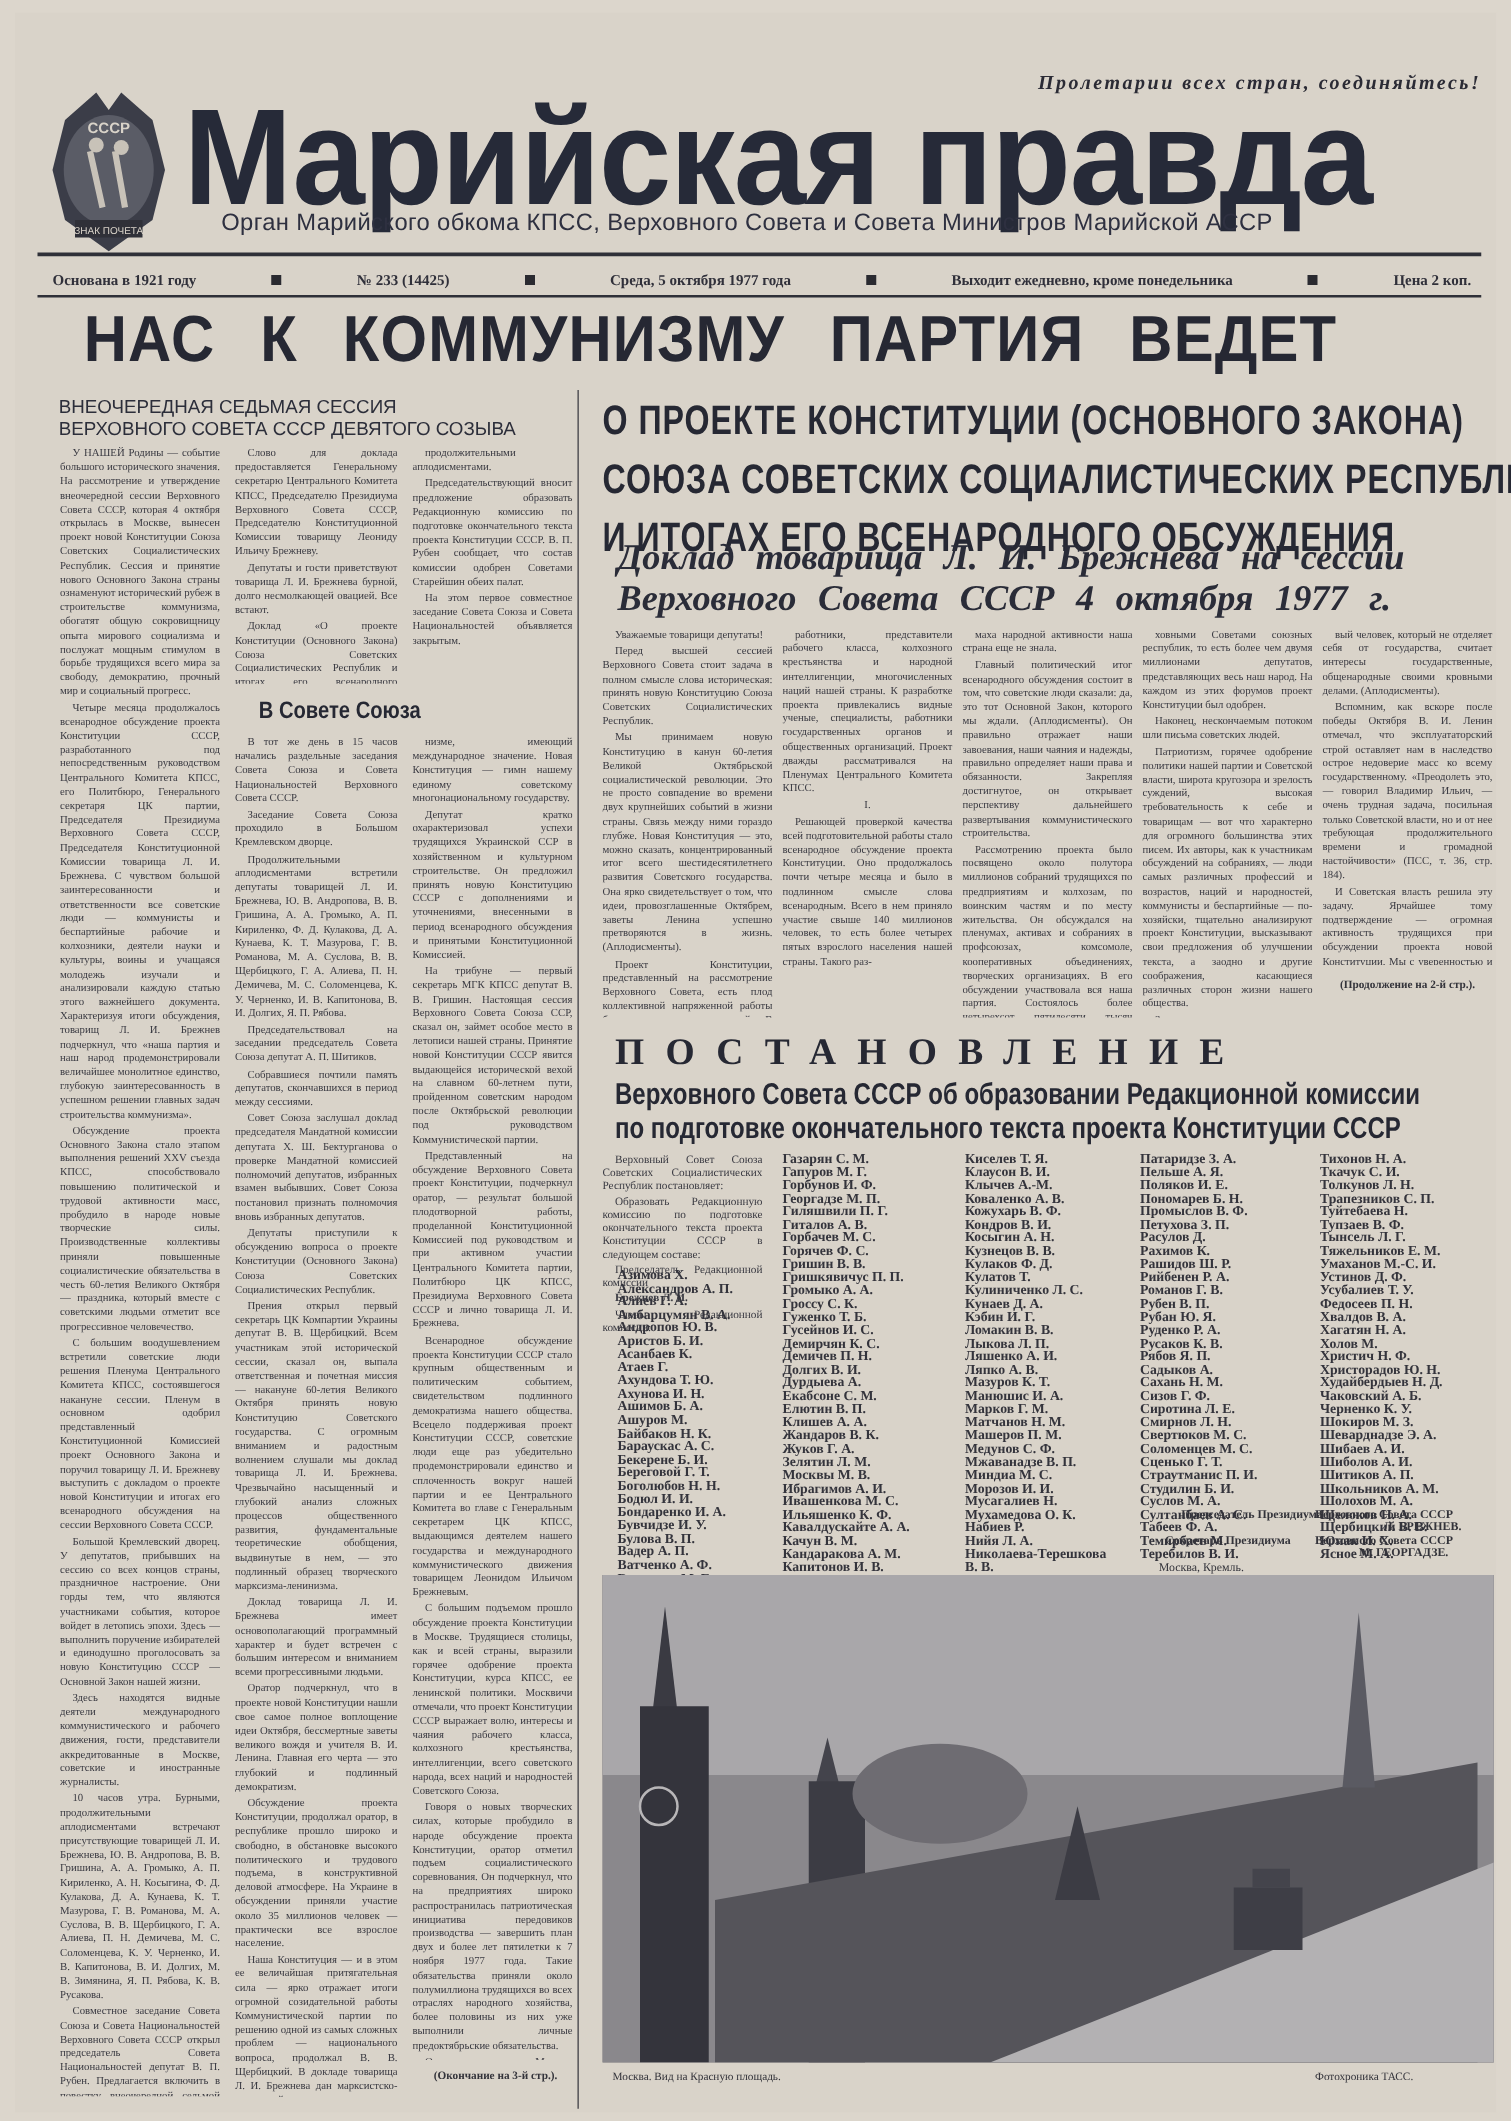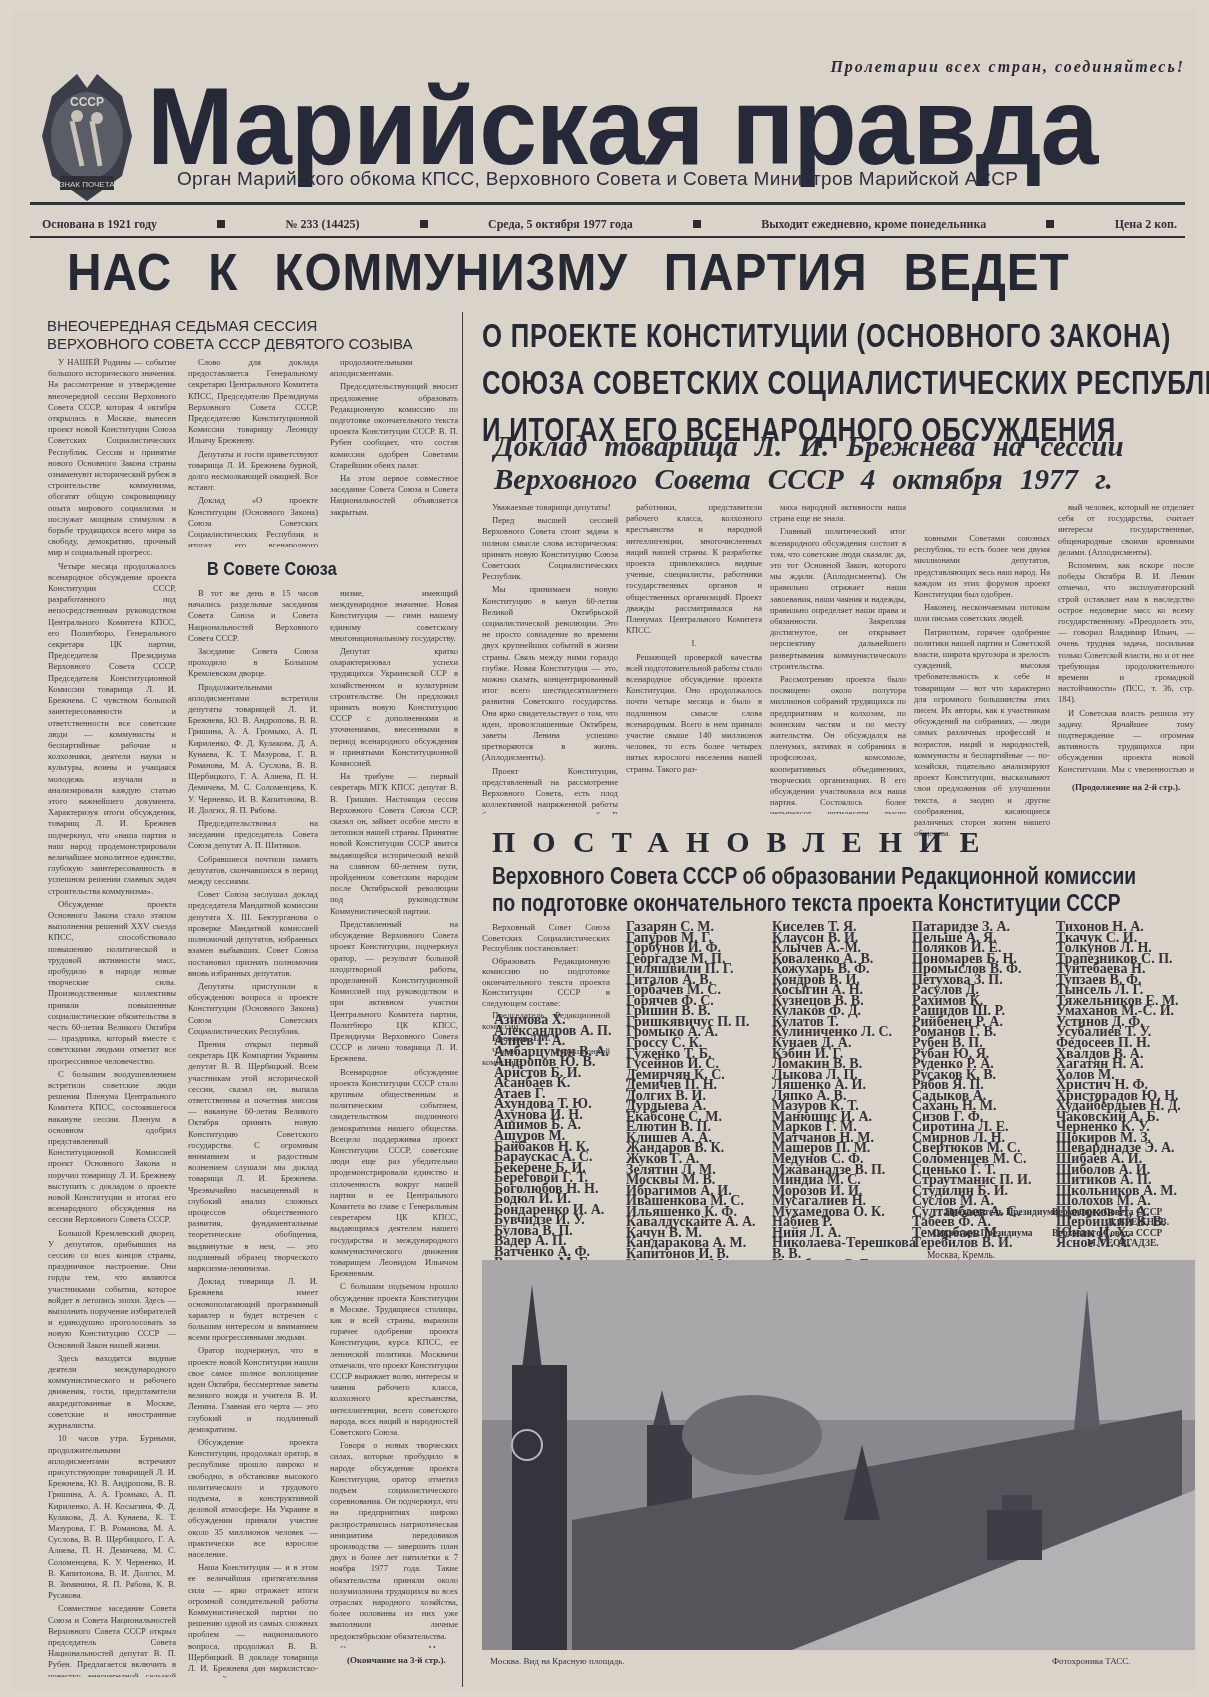--- a/index.html
+++ b/index.html
@@ -15,21 +15,21 @@
   .banner{position:absolute;left:55px;top:236px;width:1090px;font-family:"Liberation Sans",sans-serif;font-weight:bold;font-size:52px;line-height:1;letter-spacing:1px;color:#262833;display:flex;justify-content:space-between;transform:scaleX(0.92);transform-origin:left top;}
   .session-head{position:absolute;left:35px;top:307px;width:410px;font-family:"Liberation Sans",sans-serif;font-size:15px;line-height:18px;color:#2c2e3a;}
   .vdiv{position:absolute;width:1px;background:#3a3a40;}
   .col{position:absolute;font-size:8.6px;line-height:11.2px;color:#3a3a42;text-align:justify;overflow:hidden;}
   .col p{margin:0 0 2px 0;text-indent:10px;}
   .proj-head{position:absolute;left:470px;top:302px;width:730px;font-family:"Liberation Sans",sans-serif;font-weight:bold;font-size:33px;line-height:47px;color:#262833;transform:scaleX(0.78);transform-origin:left top;white-space:nowrap;letter-spacing:1px;}
   .report-sub{position:absolute;left:482px;top:420px;width:720px;font-style:italic;font-weight:bold;font-size:29px;line-height:33px;color:#2a2c38;word-spacing:10px;}
   .sovet-soyuza{position:absolute;left:195px;top:548px;font-family:"Liberation Sans",sans-serif;font-weight:bold;font-size:19px;color:#262833;transform:scaleX(0.85);transform-origin:left;}
   .post-title{position:absolute;left:480px;top:815px;font-weight:bold;font-size:30px;letter-spacing:17px;color:#262833;}
   .post-sub{position:absolute;left:480px;top:852px;width:720px;font-family:"Liberation Sans",sans-serif;font-weight:bold;font-size:24px;line-height:27px;color:#262833;transform:scaleX(0.8);transform-origin:left top;white-space:nowrap;}
-  .names{position:absolute;font-size:14px;line-height:10.55px;font-weight:bold;color:#34343c;white-space:nowrap;}
+  .names{position:absolute;font-size:11px;line-height:10.55px;font-weight:bold;color:#34343c;white-space:nowrap;}
   .names div{height:10.55px;}
   .photo{position:absolute;left:470px;top:1250px;width:713px;height:390px;overflow:hidden;background:#7d7b7e;}
   .caption{position:absolute;font-size:9px;font-weight:bold;color:#33333a;}
   .sig{position:absolute;font-size:9.5px;font-weight:bold;color:#33333a;white-space:nowrap;}
 </style>
 </head>
 <body>
 
 <div class="page">
 
@@ -142,21 +142,21 @@
   <div class="col" style="left:614px;top:492px;width:136px;height:312px;">
     <p>работники, представители рабочего класса, колхозного крестьянства и народной интеллигенции, многочисленных наций нашей страны. К разработке проекта привлекались видные ученые, специалисты, работники государственных органов и общественных организаций. Проект дважды рассматривался на Пленумах Центрального Комитета КПСС.</p>
     <p style="text-align:center;text-indent:0">I.</p>
     <p>Решающей проверкой качества всей подготовительной работы стало всенародное обсуждение проекта Конституции. Оно продолжалось почти четыре месяца и было в подлинном смысле слова всенародным. Всего в нем приняло участие свыше 140 миллионов человек, то есть более четырех пятых взрослого населения нашей страны. Такого раз-</p>
   </div>
   <div class="col" style="left:758px;top:492px;width:136px;height:312px;">
     <p>маха народной активности наша страна еще не знала.</p>
     <p>Главный политический итог всенародного обсуждения состоит в том, что советские люди сказали: да, это тот Основной Закон, которого мы ждали. (Аплодисменты). Он правильно отражает наши завоевания, наши чаяния и надежды, правильно определяет наши права и обязанности. Закрепляя достигнутое, он открывает перспективу дальнейшего развертывания коммунистического строительства.</p>
     <p>Рассмотрению проекта было посвящено около полутора миллионов собраний трудящихся по предприятиям и колхозам, по воинским частям и по месту жительства. Он обсуждался на пленумах, активах и собраниях в профсоюзах, комсомоле, кооперативных объединениях, творческих организациях. В его обсуждении участвовала вся наша партия. Состоялось более четырехсот пятидесяти тысяч открытых партийных собраний, на которых выступило свыше трех миллионов человек. Проект был рассмотрен всеми Советами, начиная с сельских и кончая Вер-</p>
   </div>
-  <div class="col" style="left:902px;top:492px;width:136px;height:312px;margin-top:31px;">
+  <div class="col" style="left:902px;top:492px;width:136px;height:312px;">
     <p>ховными Советами союзных республик, то есть более чем двумя миллионами депутатов, представляющих весь наш народ. На каждом из этих форумов проект Конституции был одобрен.</p>
     <p>Наконец, нескончаемым потоком шли письма советских людей.</p>
     <p>Патриотизм, горячее одобрение политики нашей партии и Советской власти, широта кругозора и зрелость суждений, высокая требовательность к себе и товарищам — вот что характерно для огромного большинства этих писем. Их авторы, как к участникам обсуждений на собраниях, — люди самых различных профессий и возрастов, наций и народностей, коммунисты и беспартийные — по-хозяйски, тщательно анализируют проект Конституции, высказывают свои предложения об улучшении текста, а заодно и другие соображения, касающиеся различных сторон жизни нашего общества.</p>
     <p>Задумываешься над такими выступлениями и письмами и приходишь к выводу: ведь в них отражена огромная победа социализма — по-</p>
   </div>
   <div class="col" style="left:1046px;top:492px;width:136px;height:270px;">
     <p>вый человек, который не отделяет себя от государства, считает интересы государственные, общенародные своими кровными делами. (Аплодисменты).</p>
     <p>Вспомним, как вскоре после победы Октября В. И. Ленин отмечал, что эксплуататорский строй оставляет нам в наследство острое недоверие масс ко всему государственному. «Преодолеть это, — говорил Владимир Ильич, — очень трудная задача, посильная только Советской власти, но и от нее требующая продолжительного времени и громадной настойчивости» (ПСС, т. 36, стр. 184).</p>
     <p>И Советская власть решила эту задачу. Ярчайшее тому подтверждение — огромная активность трудящихся при обсуждении проекта новой Конституции. Мы с уверенностью и гордостью можем сказать: именно весь советский народ стал подлинным творцом Основного Закона своего государства. (Продолжительные аплодисменты).</p>
   </div>

